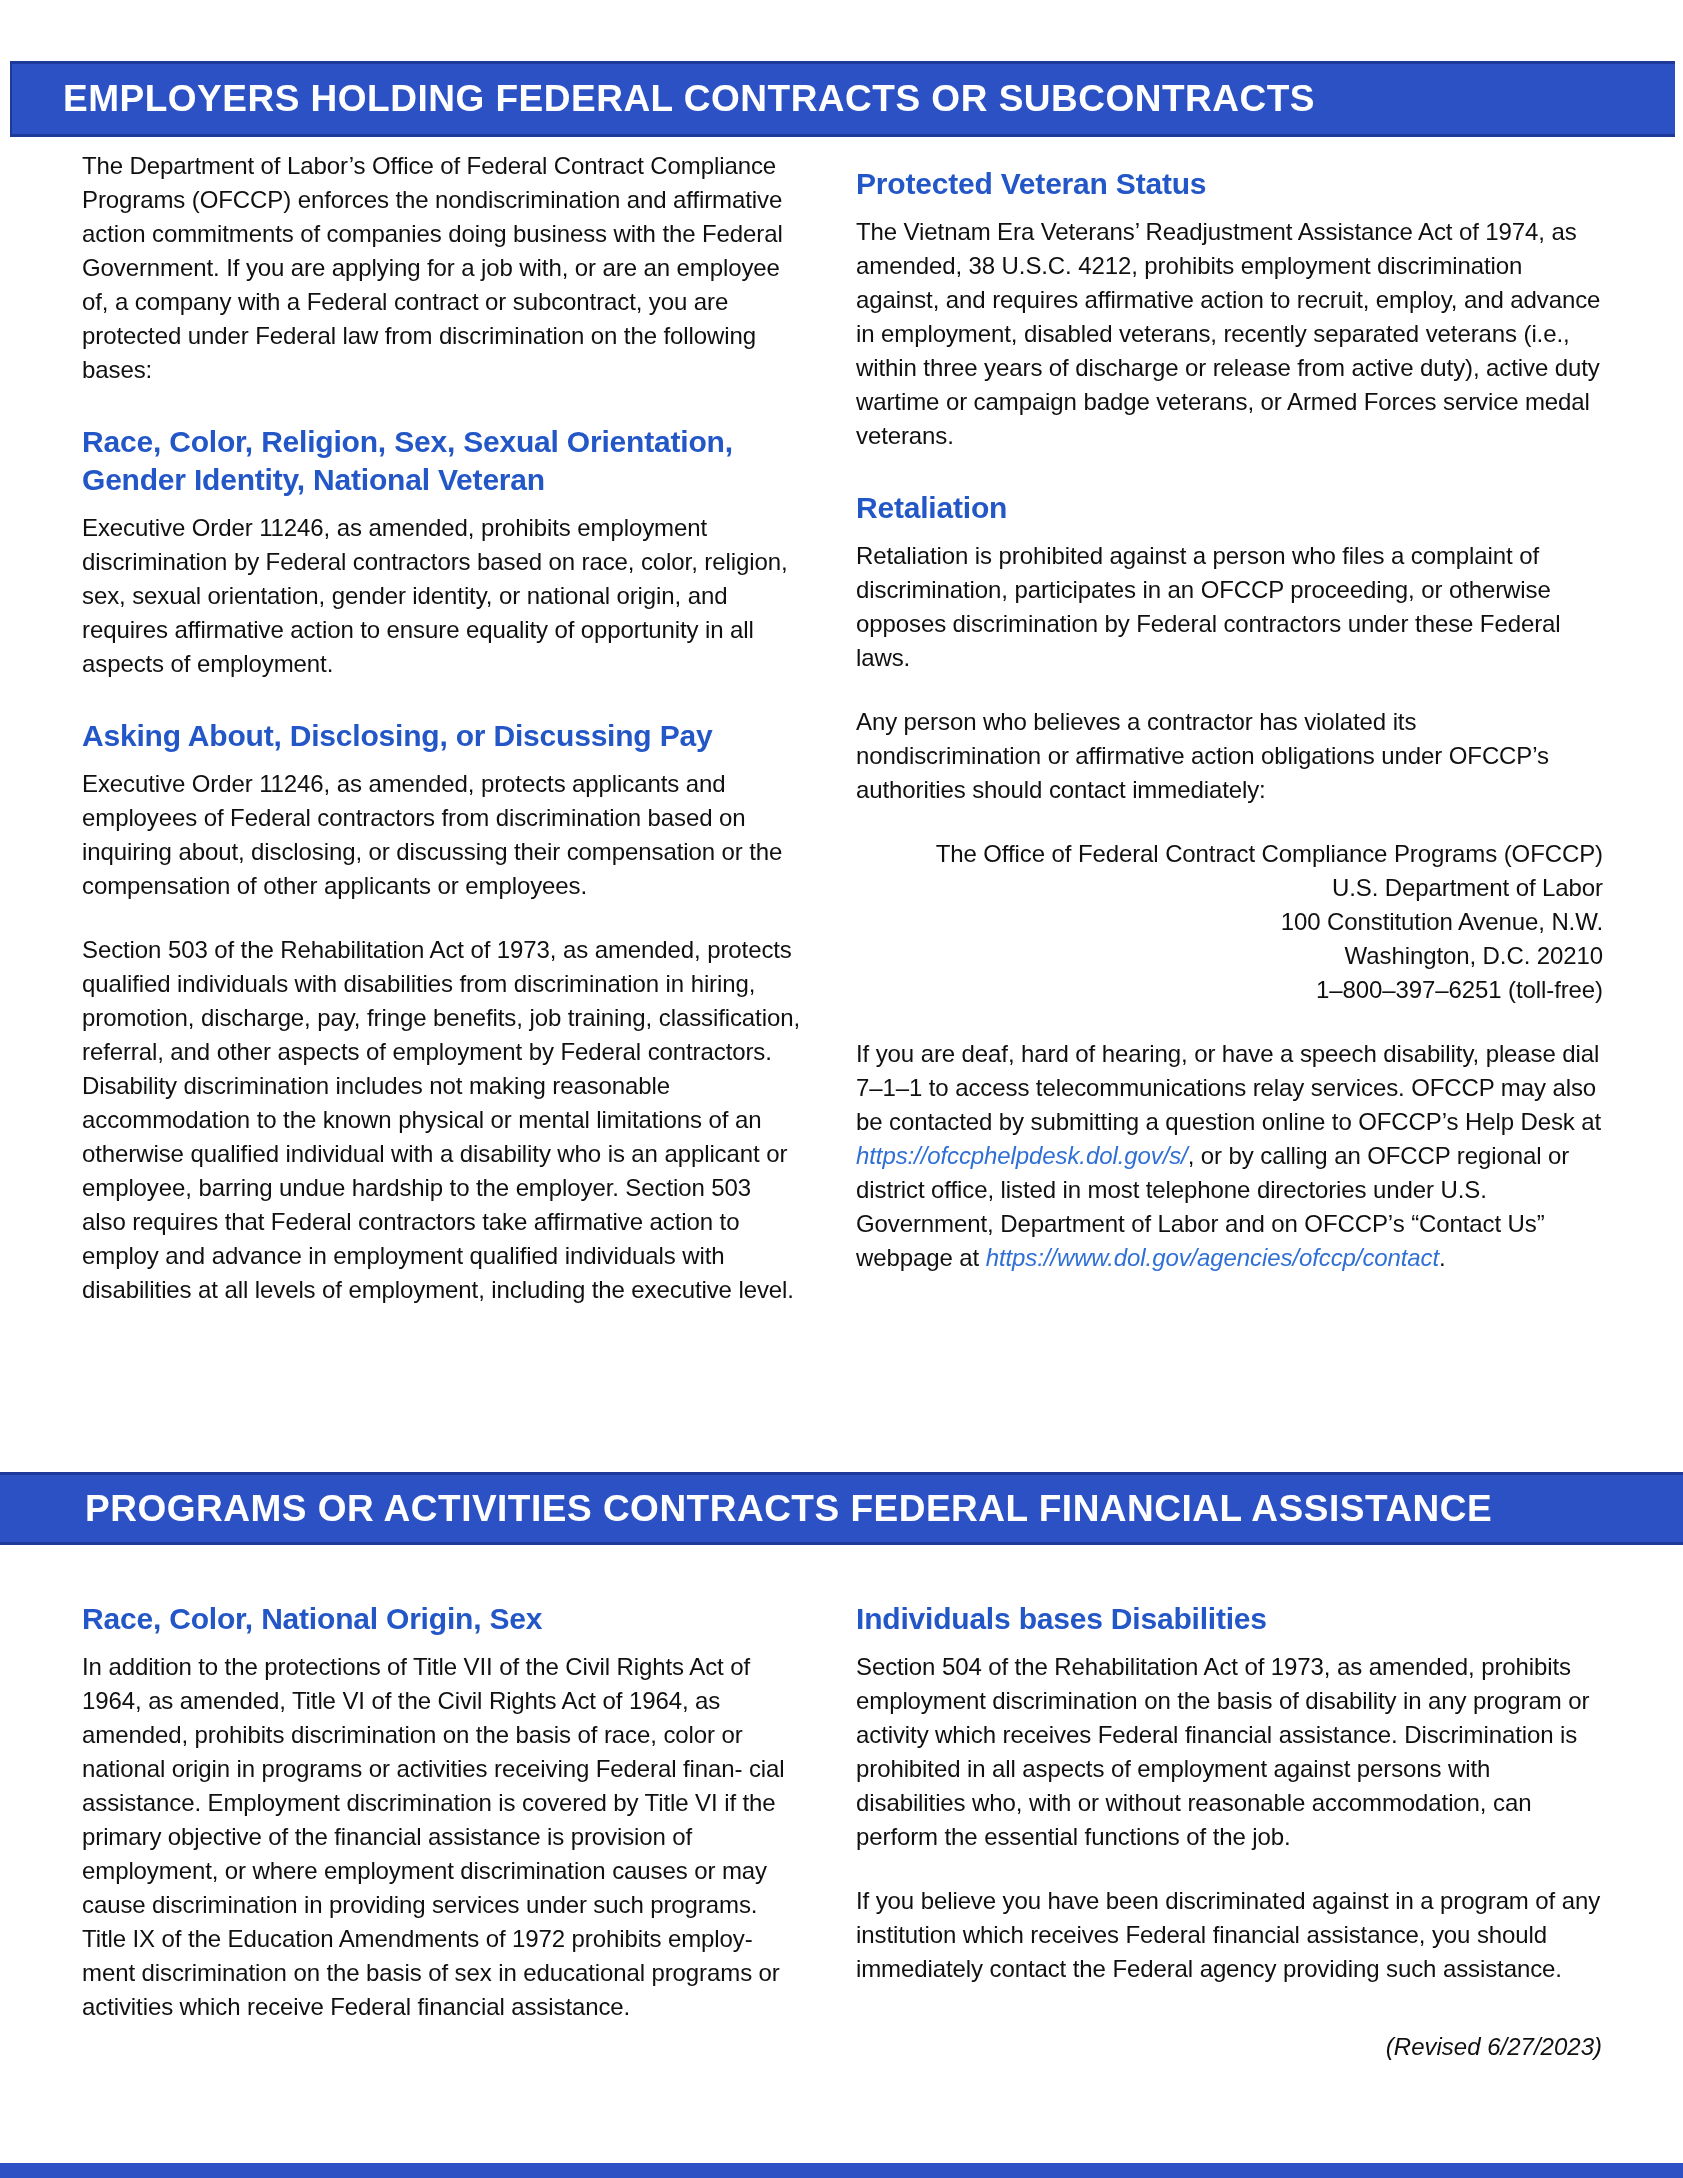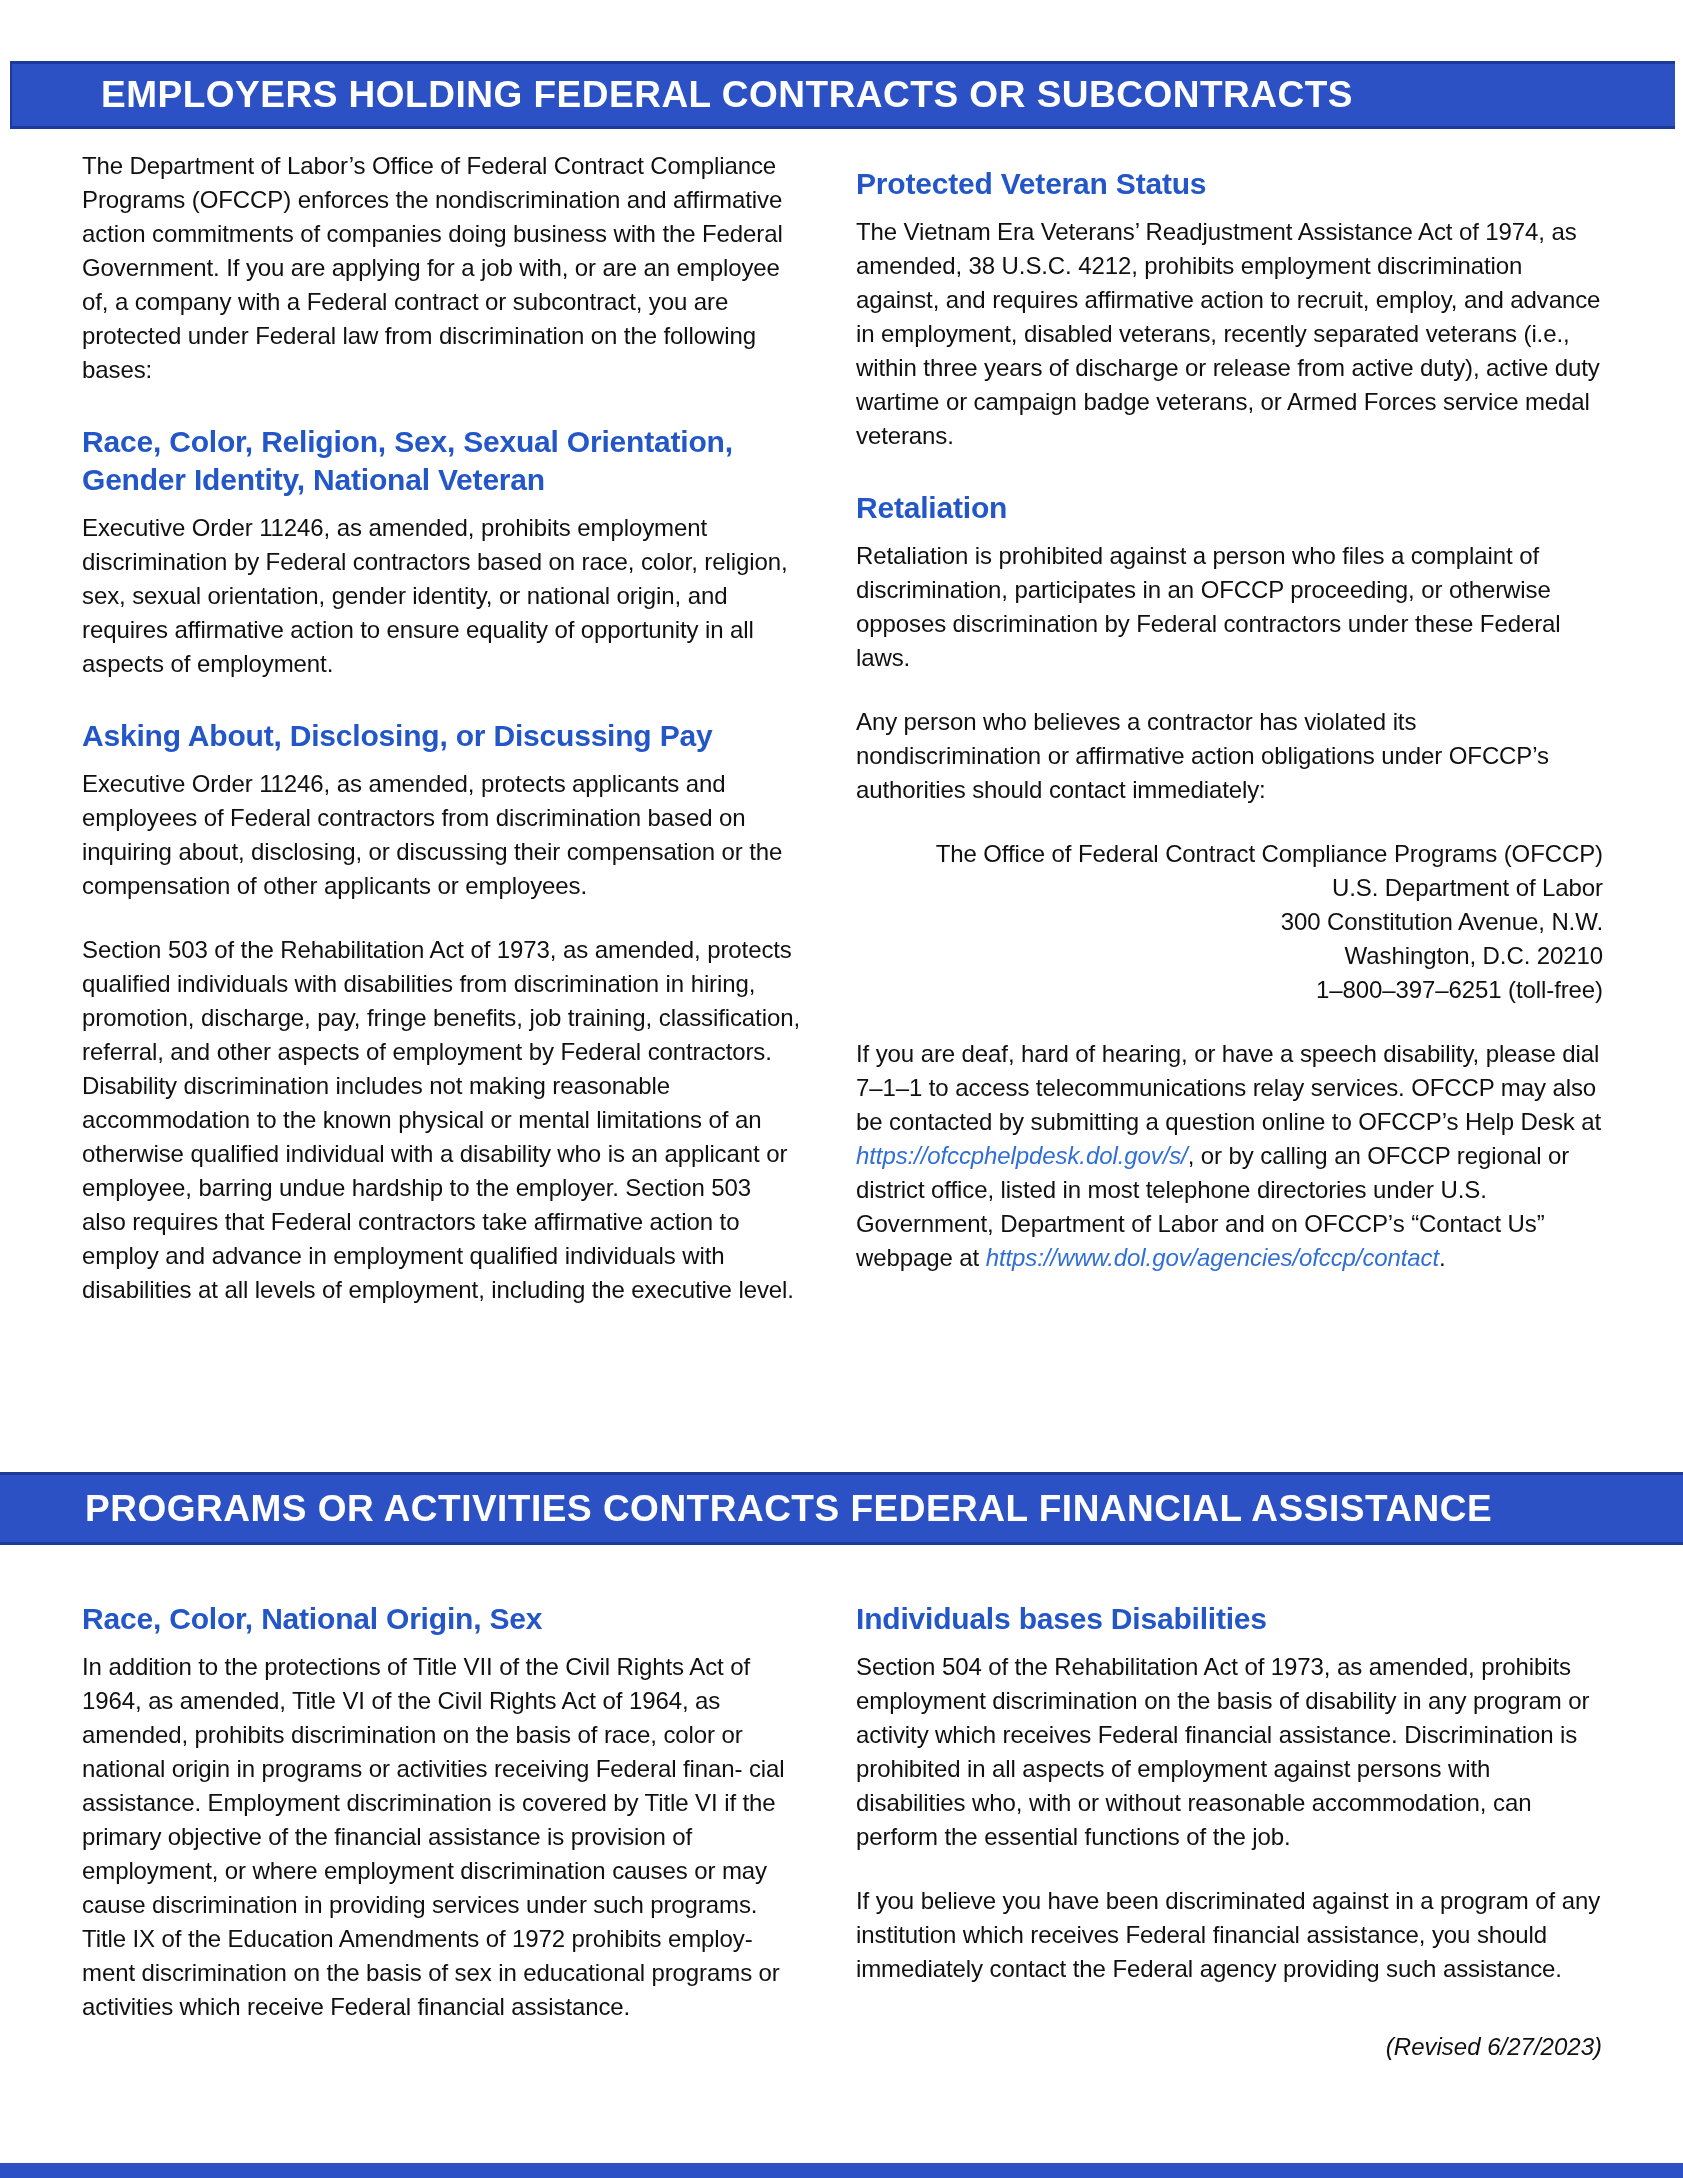--- a/index.html
+++ b/index.html
@@ -17,21 +17,21 @@
   }
   .banner{
     position:absolute;background:var(--bar-blue);display:flex;align-items:center;
     box-sizing:border-box;border-top:3px solid var(--bar-border);
     border-bottom:3px solid var(--bar-border);
   }
   .banner .title{
     color:#ffffff;font-weight:700;font-size:37px;letter-spacing:0.5px;
     white-space:nowrap;
   }
-  .banner1{top:61px;left:10px;right:8px;height:68px;padding-left:89px;border-left:2px solid var(--bar-border);}
+  .banner1{top:61px;left:10px;right:8px;height:76px;padding-left:51px;border-left:2px solid var(--bar-border);}
   .banner2{top:1472px;left:0;width:1683px;height:73px;padding-left:85px;}
   .col{position:absolute;}
   .col p{margin:0 0 30px;font-size:24px;line-height:34px;letter-spacing:-0.1px;}
   .col h2{
     margin:36px 0 12px;font-size:30px;line-height:38px;font-weight:700;
     color:var(--heading-blue);letter-spacing:-0.2px;
   }
   .col h2.first{margin-top:16px;}
   .col1-left{top:149px;left:82px;width:718px;}
   .col1-right{top:149px;left:856px;width:747px;}
@@ -67,21 +67,21 @@
   </div>
 
   <div class="col col1-right">
     <h2 class="first">Protected Veteran Status</h2>
     <p>The Vietnam Era Veterans’ Readjustment Assistance Act of 1974, as amended, 38 U.S.C. 4212, prohibits employment discrimination against, and requires affirmative action to recruit, employ, and advance in employment, disabled veterans, recently separated veterans (i.e., within three years of discharge or release from active duty), active duty wartime or campaign badge veterans, or Armed Forces service medal veterans.</p>
 
     <h2>Retaliation</h2>
     <p>Retaliation is prohibited against a person who files a complaint of discrimination, participates in an OFCCP proceeding, or otherwise opposes discrimination by Federal contractors under these Federal laws.</p>
     <p>Any person who believes a contractor has violated its nondiscrimination or affirmative action obligations under OFCCP’s authorities should contact immediately:</p>
 
-    <p class="contact-block"><span>The Office of Federal Contract Compliance Programs (OFCCP)</span><br><span>U.S. Department of Labor</span><br><span>300 Constitution Avenue, N.W.</span><br><span>Washington, D.C. 20210</span><br><span>1–800–397–6251 (toll-free)</span></p>
+    <p class="contact-block"><span>The Office of Federal Contract Compliance Programs (OFCCP)</span><br><span>U.S. Department of Labor</span><br><span>100 Constitution Avenue, N.W.</span><br><span>Washington, D.C. 20210</span><br><span>1–800–397–6251 (toll-free)</span></p>
 
     <p><span>If you are deaf, hard of hearing, or have a speech disability, please dial 7–1–1 to access telecommunications relay services. OFCCP may also be contacted by submitting a question online to OFCCP’s Help Desk at </span><span class="link">https://ofccphelpdesk.dol.gov/s/</span><span>, or by calling an OFCCP regional or district office, listed in most telephone directories under U.S. Government, Department of Labor and on OFCCP’s “Contact Us” webpage at </span><span class="link">https://www.dol.gov/agencies/ofccp/contact</span><span>.</span></p>
   </div>
 
   <div class="banner banner2">
     <span class="title">PROGRAMS OR ACTIVITIES CONTRACTS FEDERAL FINANCIAL ASSISTANCE</span>
   </div>
 
   <div class="col col2-left">
     <h2 class="first">Race, Color, National Origin, Sex</h2>

